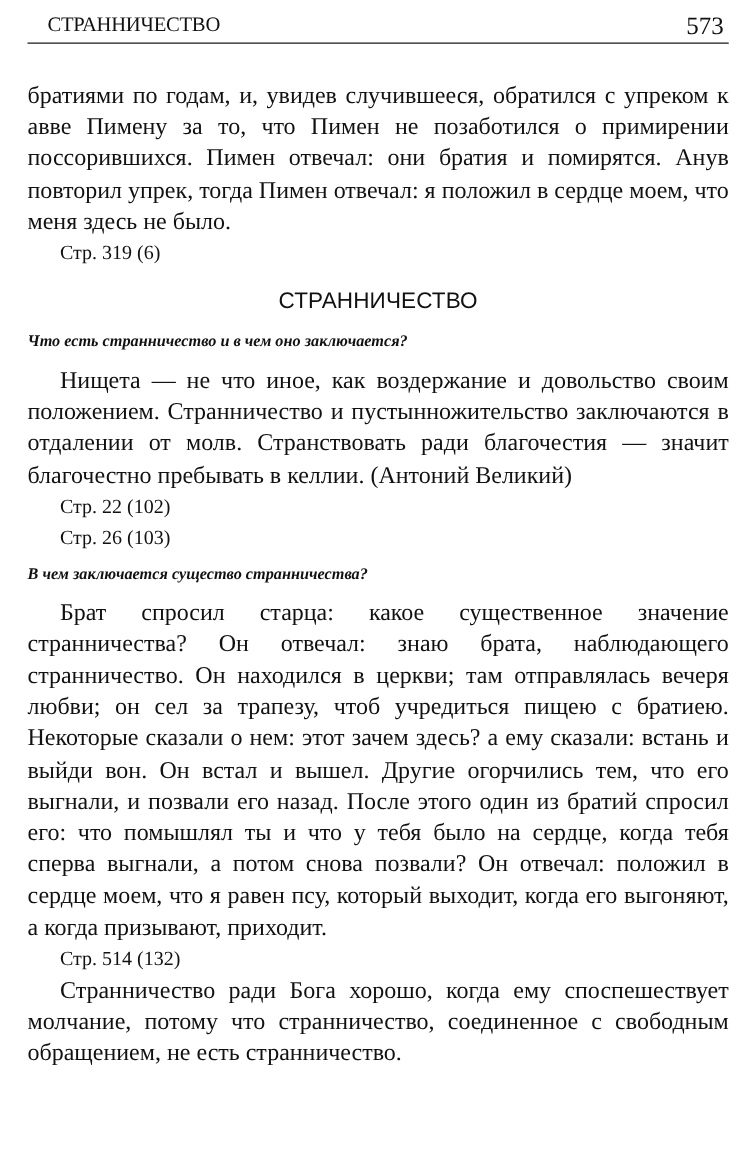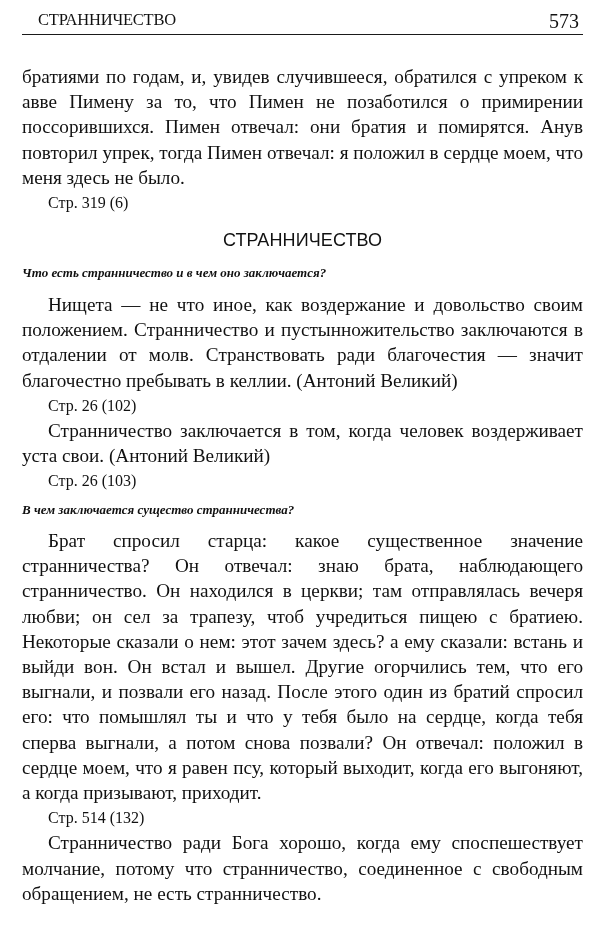--- a/index.html
+++ b/index.html
@@ -85,22 +85,21 @@
 
   <div class="content">
 
     <p class="para">братиями по годам, и, увидев случившееся, обратился с упреком к авве Пимену за то, что Пимен не позаботился о примирении поссорившихся. Пимен отвечал: они братия и помирятся. Анув повторил упрек, тогда Пимен отвечал: я положил в сердце моем, что меня здесь не было.</p>
     <p class="ref">Стр. 319 (6)</p>
 
     <div class="section-title">СТРАННИЧЕСТВО</div>
 
     <div class="question">Что есть странничество и в чем оно заключается?</div>
     <p class="para indent">Нищета — не что иное, как воздержание и довольство своим положением. Странничество и пустынножительство заключаются в отдалении от молв. Странствовать ради благочестия — значит благочестно пребывать в келлии. (Антоний Великий)</p>
-    <p class="ref">Стр. 26 (102)</p>
-    <p class="para indent">Странничество заключается в том, когда человек воздерживает уста свои. (Антоний Великий)</p>
+    <p class="ref">Стр. 22 (102)</p>
     <p class="ref">Стр. 26 (103)</p>
 
     <div class="question">В чем заключается существо странничества?</div>
     <p class="para indent">Брат спросил старца: какое существенное значение странничества? Он отвечал: знаю брата, наблюдающего странничество. Он находился в церкви; там отправлялась вечеря любви; он сел за трапезу, чтоб учредиться пищею с братиею. Некоторые сказали о нем: этот зачем здесь? а ему сказали: встань и выйди вон. Он встал и вышел. Другие огорчились тем, что его выгнали, и позвали его назад. После этого один из братий спросил его: что помышлял ты и что у тебя было на сердце, когда тебя сперва выгнали, а потом снова позвали? Он отвечал: положил в сердце моем, что я равен псу, который выходит, когда его выгоняют, а когда призывают, приходит.</p>
     <p class="ref">Стр. 514 (132)</p>
 
     <p class="para indent">Странничество ради Бога хорошо, когда ему споспешествует молчание, потому что странничество, соединенное с свободным обращением, не есть странничество.</p>
 
   </div>
 </div>

